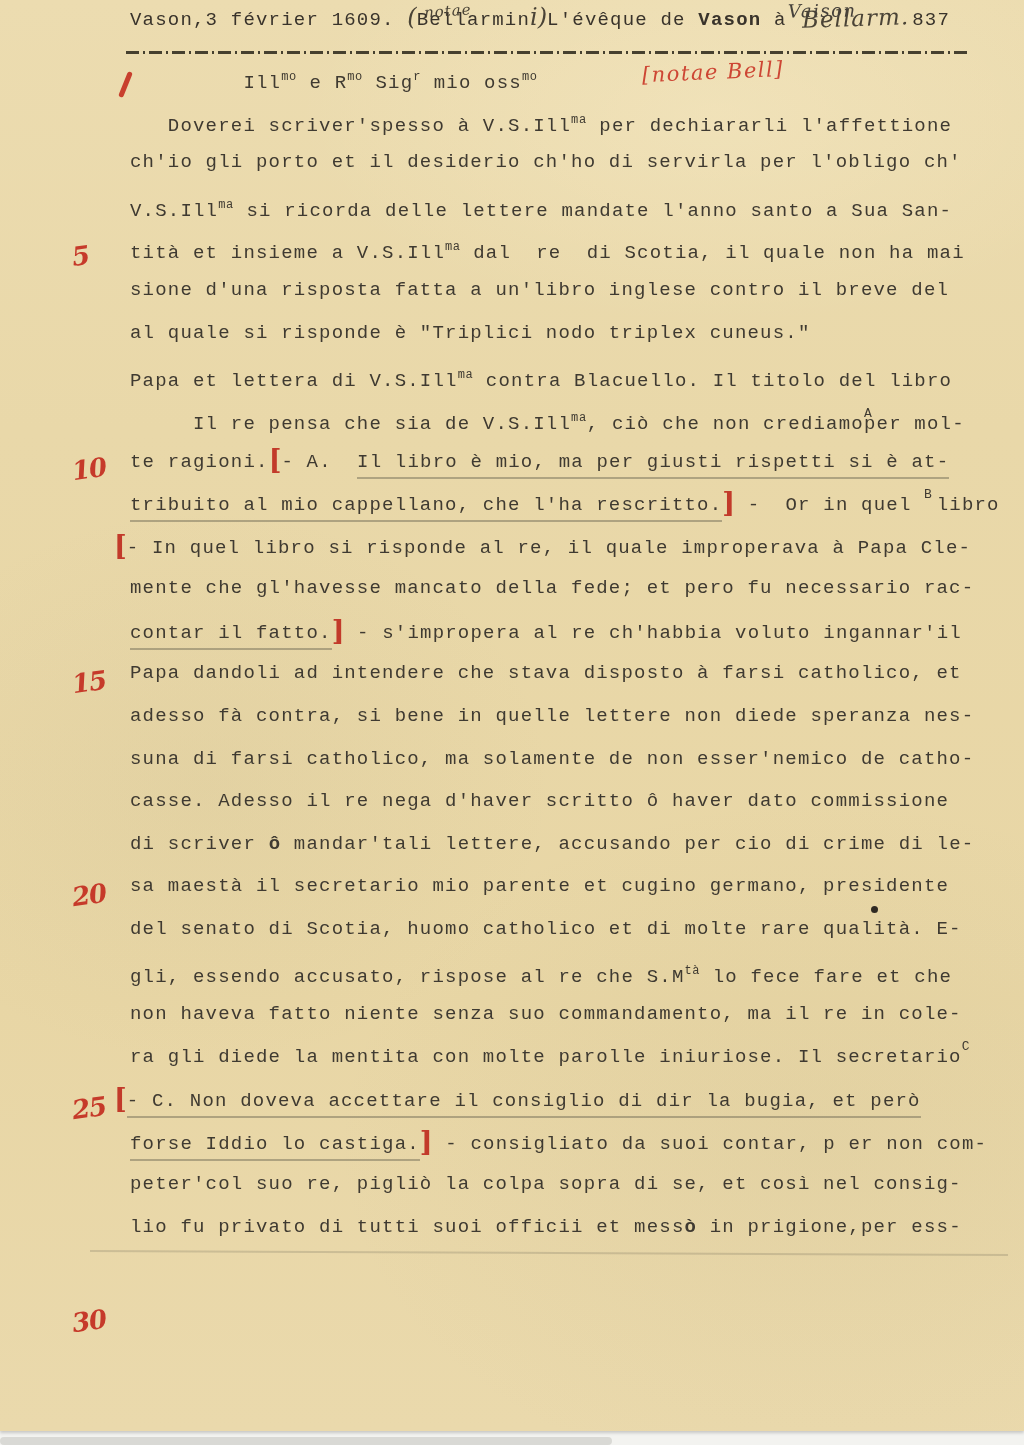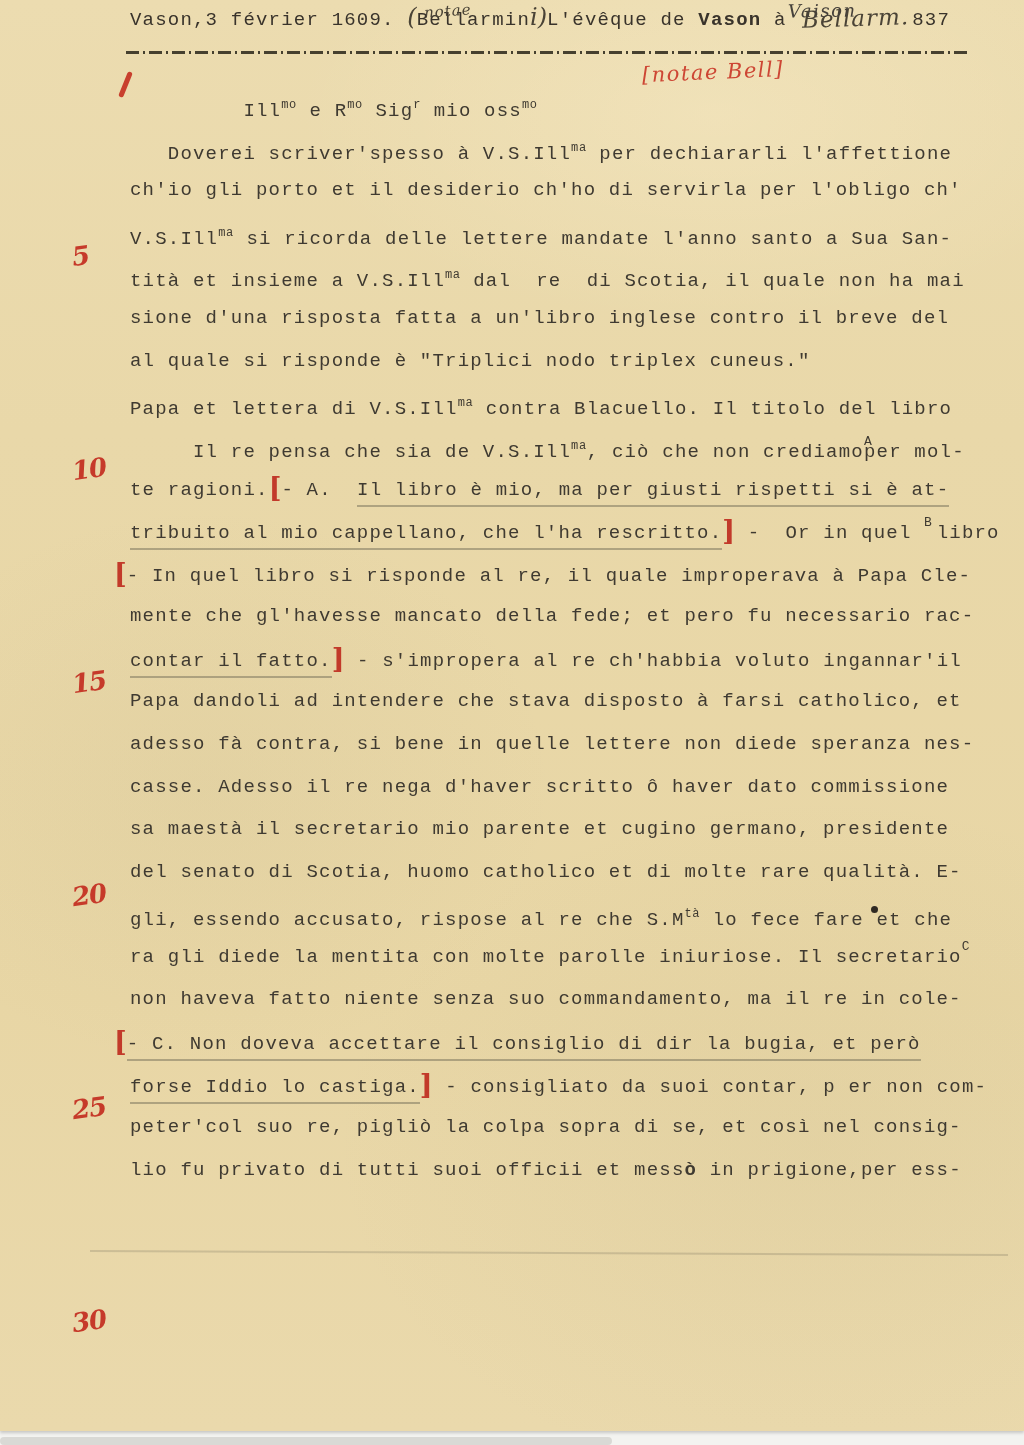--- a/index.html
+++ b/index.html
@@ -43,21 +43,21 @@
   .dashed-rule{
     position:absolute;left:126px;top:51px;width:845px;height:3px;
     background:repeating-linear-gradient(90deg,
       #46402f 0px,#46402f 13px,
       rgba(0,0,0,0) 13px,rgba(0,0,0,0) 17px,
       #46402f 17px,#46402f 19px,
       rgba(0,0,0,0) 19px,rgba(0,0,0,0) 23px);
   }
   
   #lines{
-    position:absolute;left:130px;top:84px;width:885px;
+    position:absolute;left:130px;top:56px;width:885px;
     font-size:19px;letter-spacing:1.2px;color:#3f3a31;
   }
   .tline{height:42.6px;line-height:42.6px;white-space:pre;}
   .sup{font-size:12px;vertical-align:8px;letter-spacing:.6px;}
   .fsup{
     display:inline-block;width:0;font-size:13px;overflow:visible;
     transform:translateY(-12px);vertical-align:baseline;
   }
   .rbr{
     color:#c23a2a;font-family:"DejaVu Serif","Liberation Serif",serif;
@@ -129,26 +129,28 @@
       <div class="tline"><span>al quale si risponde è "Triplici nodo triplex cuneus."</span></div>
       <div class="tline"><span>Papa et lettera di V.S.Ill</span><span class="sup">ma</span><span> contra Blacuello. Il titolo del libro</span></div>
       <div class="tline"><span>     Il re pensa che sia de V.S.Ill</span><span class="sup">ma</span><span>, ciò che non crediamo</span><span class="fsup">A</span><span>per mol-</span></div>
       <div class="tline"><span>te ragioni.</span><span class="rbr">[</span><span>- A.  </span><span class="pul">Il libro è mio, ma per giusti rispetti si è at-</span></div>
       <div class="tline"><span class="pul">tribuito al mio cappellano, che l'ha rescritto.</span><span class="rbr">]</span><span> -  Or in quel </span><span class="fsup">B</span><span> libro</span></div>
       <div class="tline"><span class="rbr" style="margin-left: -16px;">[</span><span>- In quel libro si risponde al re, il quale improperava à Papa Cle-</span></div>
       <div class="tline"><span>mente che gl'havesse mancato della fede; et pero fu necessario rac-</span></div>
       <div class="tline"><span class="pul">contar il fatto.</span><span class="rbr">]</span><span> - s'impropera al re ch'habbia voluto ingannar'il</span></div>
       <div class="tline"><span>Papa dandoli ad intendere che stava disposto à farsi catholico, et</span></div>
       <div class="tline"><span>adesso fà contra, si bene in quelle lettere non diede speranza nes-</span></div>
+      <div class="tline"><span>suna di farsi catholico, ma solamente de non esser'nemico de catho-</span></div>
       <div class="tline"><span>casse. Adesso il re nega d'haver scritto ô haver dato commissione</span></div>
+      <div class="tline"><span>di scriver </span><span class="bld">ô</span><span> mandar'tali lettere, accusando per cio di crime di le-</span></div>
       <div class="tline"><span>sa maestà il secretario mio parente et cugino germano, presidente</span></div>
       <div class="tline"><span>del senato di Scotia, huomo catholico et di molte rare qualità. E-</span></div>
       <div class="tline"><span>gli, essendo accusato, rispose al re che S.M</span><span class="sup">tà</span><span> lo fece fare et che</span></div>
+      <div class="tline"><span>non haveva fatto niente senza suo commandamento, ma il re in cole-</span></div>
       <div class="tline"><span>ra gli diede la mentita con molte parolle iniuriose. Il secretario</span><span class="fsup">C</span></div>
-      <div class="tline"><span>non haveva fatto niente senza suo commandamento, ma il re in cole-</span></div>
       <div class="tline"><span class="rbr" style="margin-left: -16px;">[</span><span class="pul">- C. Non doveva accettare il consiglio di dir la bugia, et però</span></div>
       <div class="tline"><span class="pul">forse Iddio lo castiga.</span><span class="rbr">]</span><span> - consigliato da suoi contar, p er non com-</span></div>
       <div class="tline"><span>peter'col suo re, pigliò la colpa sopra di se, et così nel consig-</span></div>
       <div class="tline"><span>lio fu privato di tutti suoi officii et mess</span><span class="bld">ò</span><span> in prigione,per ess-</span></div>
     </div>
 
   <div class="ink-dot"></div>
   <div class="crease"></div>
 <div class="mnum m1" aria-label="1" style="top: 71px; left: 123px;"></div>
     <div class="mnum" aria-label="5" style="top: 241.4px; left: 72px;">5</div>

